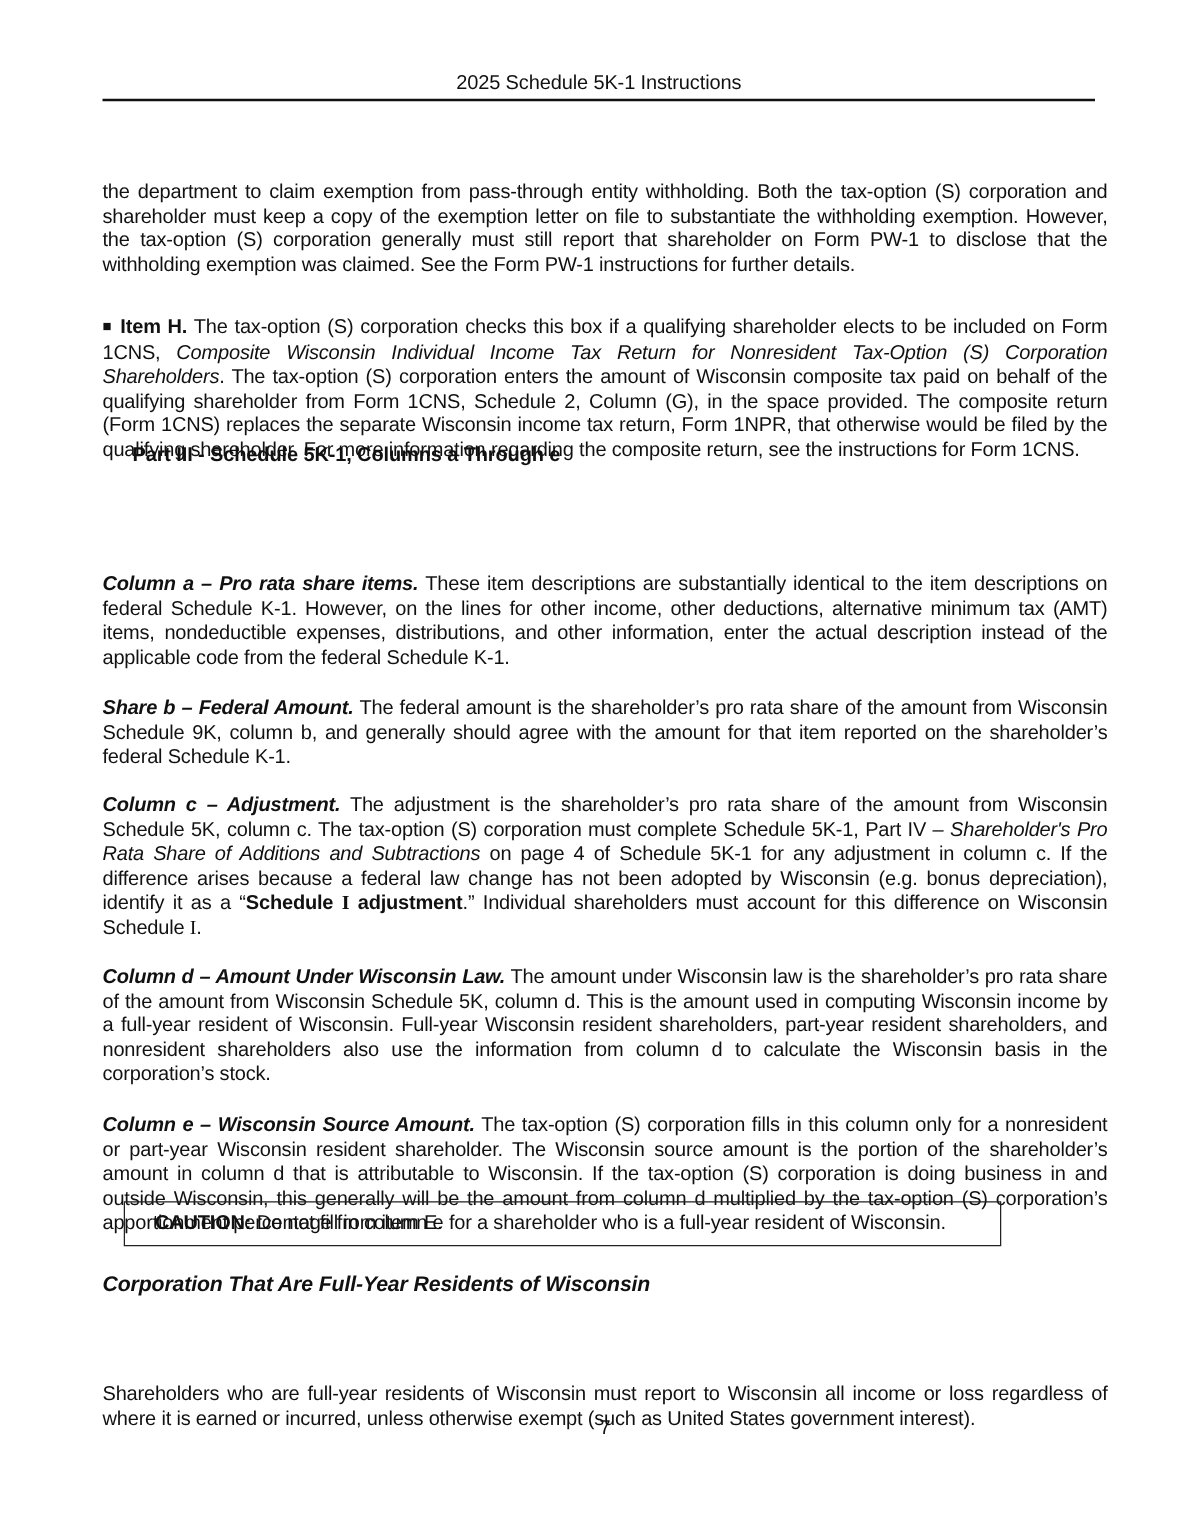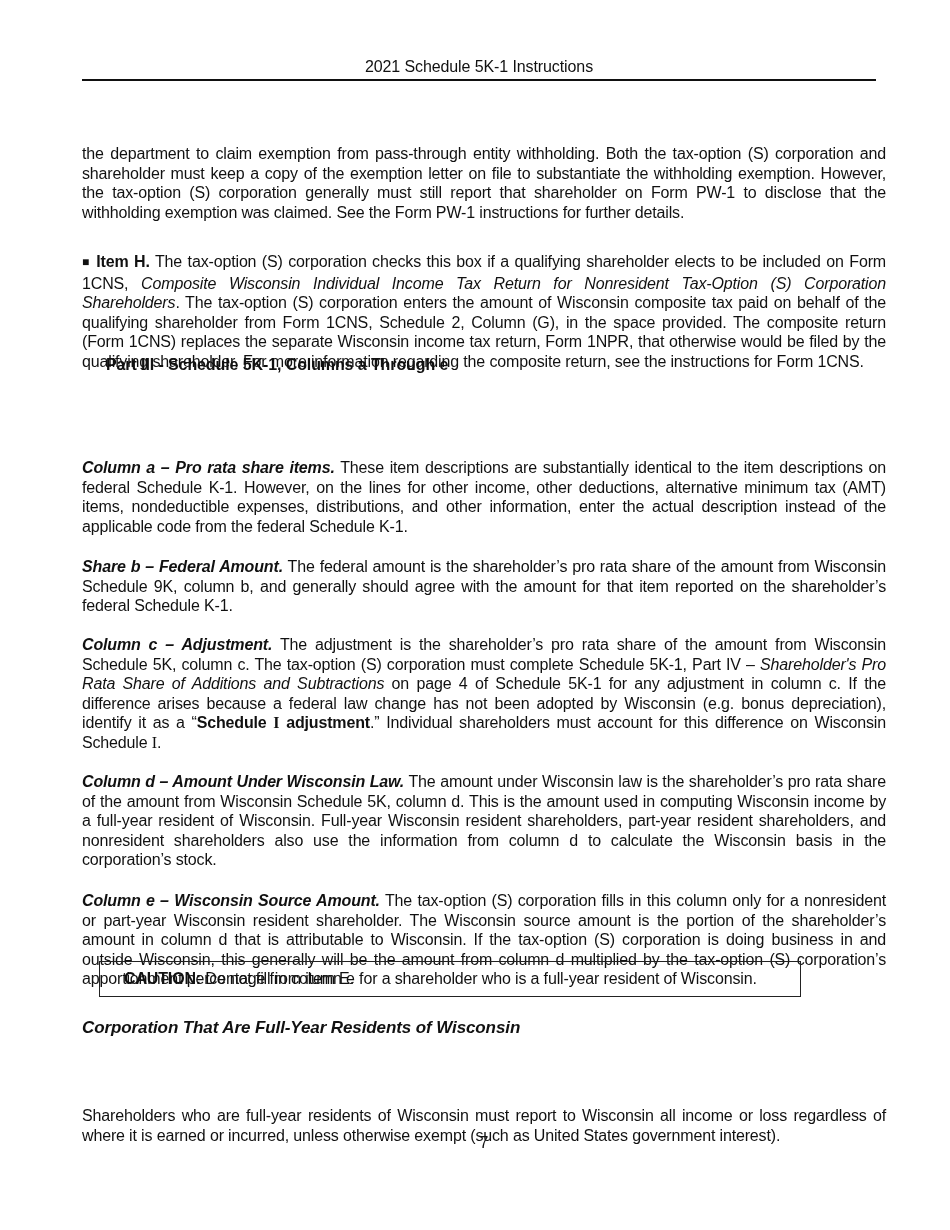--- a/index.html
+++ b/index.html
@@ -41,21 +41,21 @@
     position: absolute; top: 1133px; left: 0; width: 804px; text-align: center;
     font-size: 16px; line-height: 19px;
   }
   .serif-i { font-family: "Liberation Serif", serif; }
 </style>
 </head>
 <body>
 
 <div class="page">
 
-  <div class="header-title">2021 Schedule 5K-1 Instructions</div>
+  <div class="header-title">2025 Schedule 5K-1 Instructions</div>
   <div class="header-rule"></div>
 
   <div class="para" style="top:96px;">the department to claim exemption from pass-through entity withholding. Both the tax-option (S) corporation and shareholder must keep a copy of the exemption letter on file to substantiate the withholding exemption. However, the tax-option (S) corporation generally must still report that shareholder on Form PW-1 to disclose that the withholding exemption was claimed. See the Form PW-1 instructions for further details.</div>
 
   <div class="para" style="top:204px;">
     <span class="bullet">■</span><b>Item H.</b><span> The tax-option (S) corporation checks this box if a qualifying shareholder elects to be included on Form 1CNS, </span><i>Composite Wisconsin Individual Income Tax Return for Nonresident Tax-Option (S) Corporation Shareholders</i><span>. The tax-option (S) corporation enters the amount of Wisconsin composite tax paid on behalf of the qualifying shareholder from Form 1CNS, Schedule 2, Column (G), in the space provided. The composite return (Form 1CNS) replaces the separate Wisconsin income tax return, Form 1NPR, that otherwise would be filed by the qualifying shareholder. For more information regarding the composite return, see the instructions for Form 1CNS.</span>
   </div>
 
   <div class="section-head" style="top:355px;margin-left:24px;">Part III - Schedule 5K-1, Columns a Through e</div>
 

